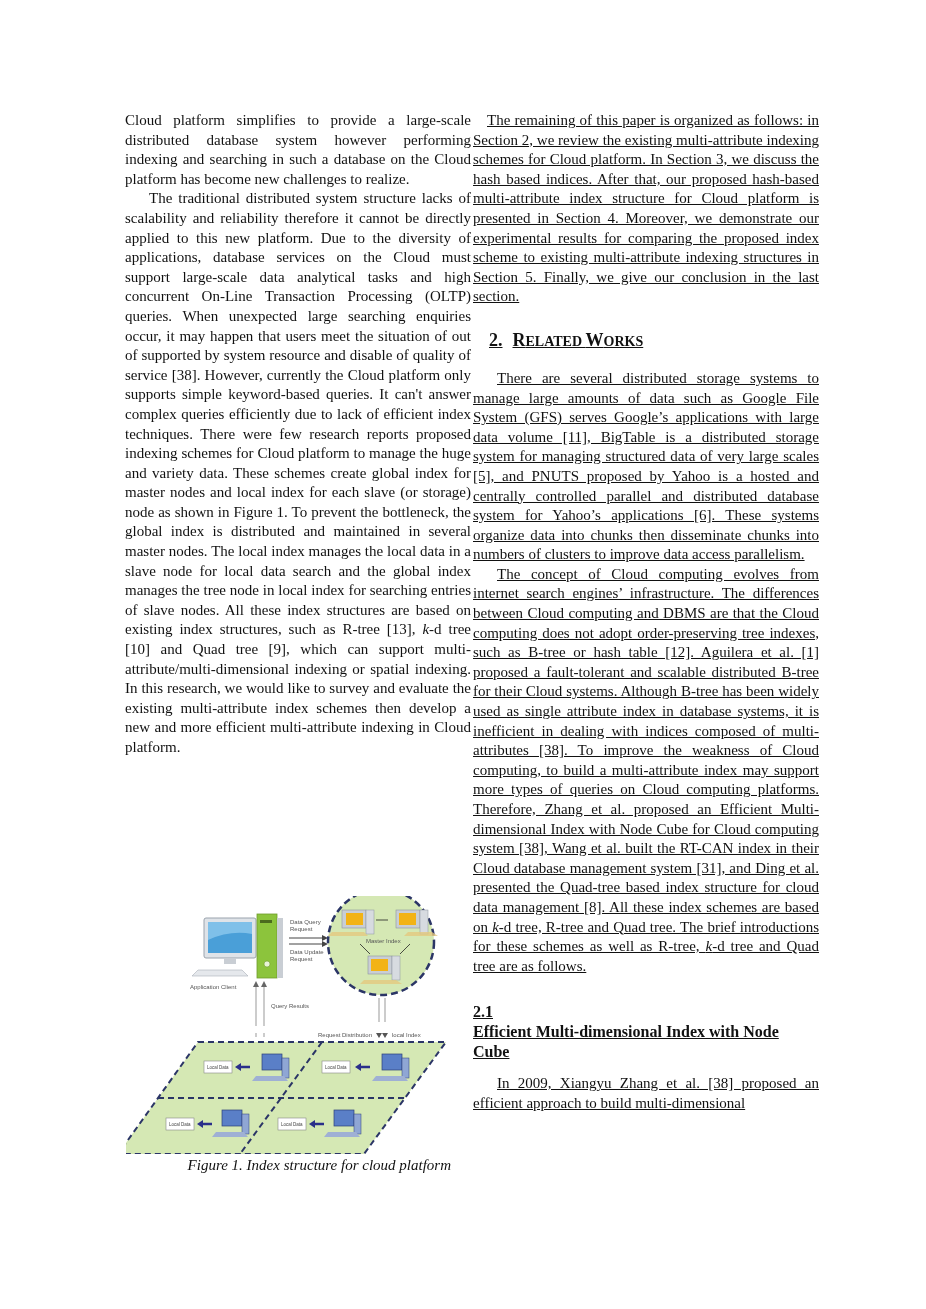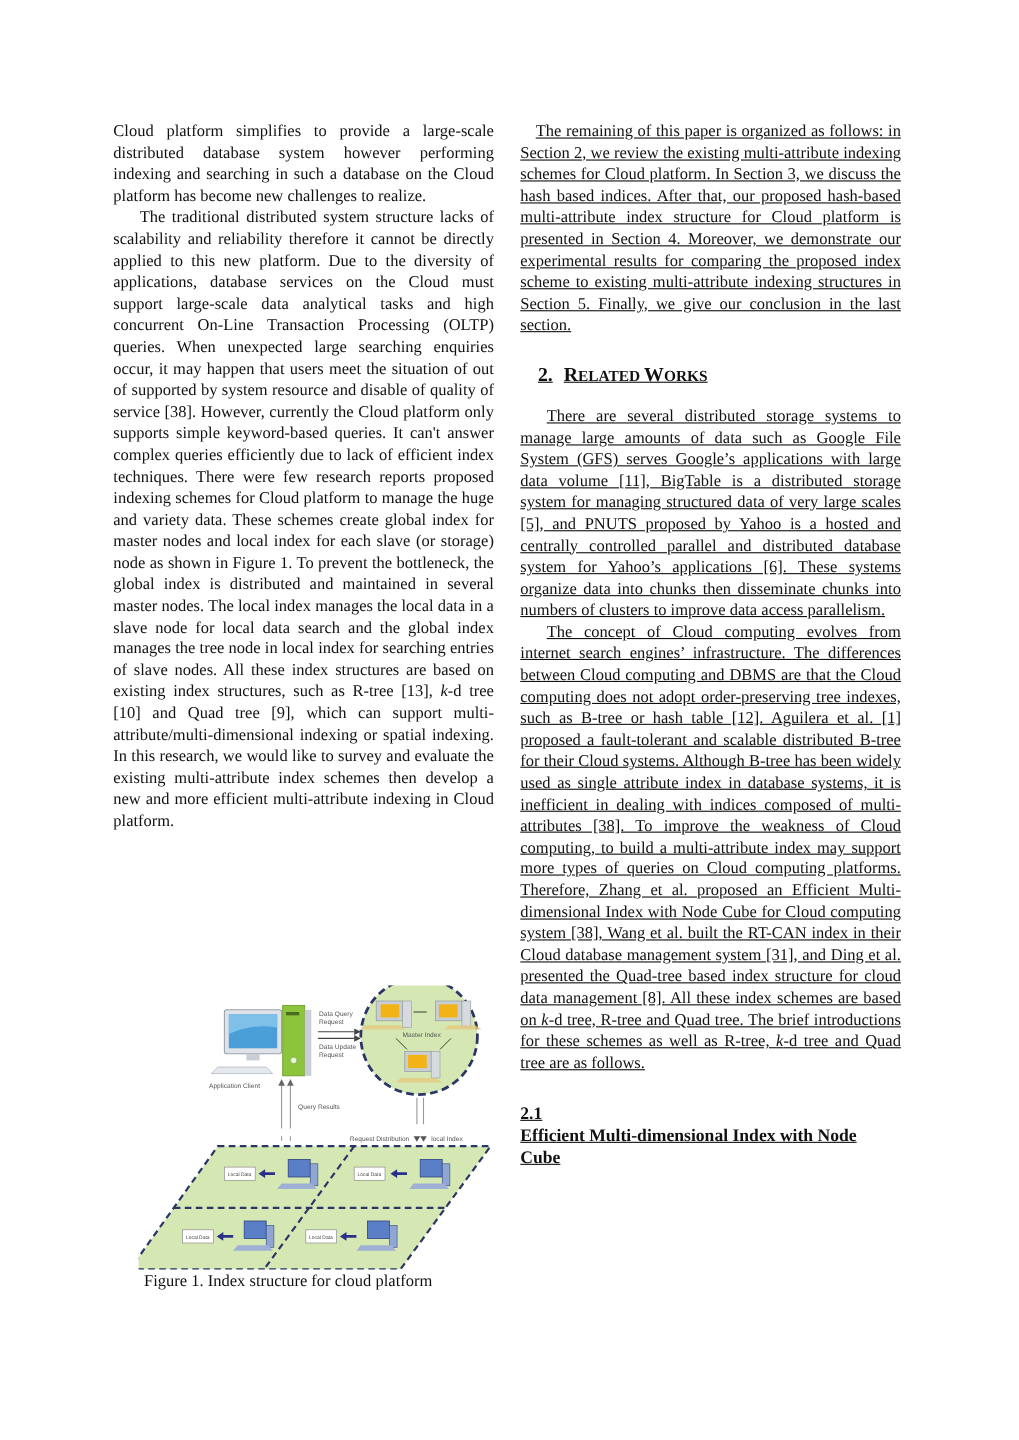--- a/index.html
+++ b/index.html
@@ -1,33 +1,33 @@
 <!DOCTYPE html>
 <html><head>
 <meta charset="utf-8">
 <style>
   html, body { margin:0; padding:0; background:#ffffff; }
   body { width:926px; height:1309px; position:relative; overflow:hidden;
          font-family:"Liberation Serif", serif; color:#111; }
   .col { position:absolute; top:111px; width:346px; font-size:15px; line-height:19.6px; }
-  .col-left { left:103px; }
+  .col-left { left:125px; }
   .col-right { left:473px; width:346px;text-decoration:underline; }
   .col p { margin:0; text-align:justify; }
   .col p.indent { text-indent:24px; }
   .col p.indent-sm { text-indent:14px; }
   h2.section { font-size:18px; font-weight:bold; margin:22px 0 16px 16px; line-height:22px; }
   h2.section .num { margin-right:10px; }
   h2.section .sc-big { font-size:18px; }
   h2.section .sc-small { font-size:14px; }
   h3.subsection { font-size:16px; font-weight:bold; margin:26px 0 12px 0; line-height:20px;
                   display:flex;flex-direction:column; }
   h3.subsection .num { width:32px; flex:none; }
   .figure { position:absolute; left:126px; top:896px; width:330px; }
   .figure svg { display:block; }
-  .caption { position:absolute; left:131px; top:1157px; font-size:15px; width:320px; text-align:left; }
+  .caption { position:absolute; left:131px; top:1157px; font-size:15px; width:320px; text-align:right;font-style:italic; }
   .fig-txt { font-family:"Liberation Sans", sans-serif; font-size:6px; fill:#555; }
   .fig-txt-sm { font-family:"Liberation Sans", sans-serif; font-size:4.5px; fill:#444; }
 </style>
 </head>
 <body>
 
 <div class="col col-left">
   <p>Cloud platform simplifies to provide a large-scale distributed database system however performing indexing and searching in such a database on the Cloud platform has become new challenges to realize.</p>
   <p class="indent"><span>The traditional distributed system structure lacks of scalability and reliability therefore it cannot be directly applied to this new platform. Due to the diversity of applications, database services on the Cloud must support large-scale data analytical tasks and high concurrent On-Line Transaction Processing (OLTP) queries. When unexpected large searching enquiries occur, it may happen that users meet the situation of out of supported by system resource and disable of quality of service [38]. However, currently the Cloud platform only supports simple keyword-based queries. It can't answer complex queries efficiently due to lack of efficient index techniques. There were few research reports proposed indexing schemes for Cloud platform to manage the huge and variety data. These schemes create global index for master nodes and local index for each slave (or storage) node as shown in Figure 1. To prevent the bottleneck, the global index is distributed and maintained in several master nodes. The local index manages the local data in a slave node for local data search and the global index manages the tree node in local index for searching entries of slave nodes. All these index structures are based on existing index structures, such as R-tree [13], </span><i>k</i><span>-d tree [10] and Quad tree [9], which can support multi-attribute/multi-dimensional indexing or spatial indexing. In this research, we would like to survey and evaluate the existing multi-attribute index schemes then develop a new and more efficient multi-attribute indexing in Cloud platform.</span></p>
 </div>
@@ -155,13 +155,14 @@
     <span class="num">2.</span><span class="sc-big">R</span><span class="sc-small">ELATED </span><span class="sc-big">W</span><span class="sc-small">ORKS</span>
   </h2>
 
   <p class="indent">There are several distributed storage systems to manage large amounts of data such as Google File System (GFS) serves Google’s applications with large data volume [11], BigTable is a distributed storage system for managing structured data of very large scales [5], and PNUTS proposed by Yahoo is a hosted and centrally controlled parallel and distributed database system for Yahoo’s applications [6]. These systems organize data into chunks then disseminate chunks into numbers of clusters to improve data access parallelism.</p>
   <p class="indent"><span>The concept of Cloud computing evolves from internet search engines’ infrastructure. The differences between Cloud computing and DBMS are that the Cloud computing does not adopt order-preserving tree indexes, such as B-tree or hash table [12]. Aguilera et al. [1] proposed a fault-tolerant and scalable distributed B-tree for their Cloud systems. Although B-tree has been widely used as single attribute index in database systems, it is inefficient in dealing with indices composed of multi-attributes [38]. To improve the weakness of Cloud computing, to build a multi-attribute index may support more types of queries on Cloud computing platforms. Therefore, Zhang et al. proposed an Efficient Multi-dimensional Index with Node Cube for Cloud computing system [38], Wang et al. built the RT-CAN index in their Cloud database management system [31], and Ding et al. presented the Quad-tree based index structure for cloud data management [8]. All these index schemes are based on </span><i>k</i><span>-d tree, R-tree and Quad tree. The brief introductions for these schemes as well as R-tree, </span><i>k</i><span>-d tree and Quad tree are as follows.</span></p>
 
   <h3 class="subsection">
     <span class="num">2.1</span>
     <span>Efficient Multi-dimensional Index with Node Cube</span>
   </h3>
+  <p class="indent">In 2009, Xiangyu Zhang et al. [38] proposed an efficient approach to build multi-dimensional</p>
 </div>
 
 </body></html>

